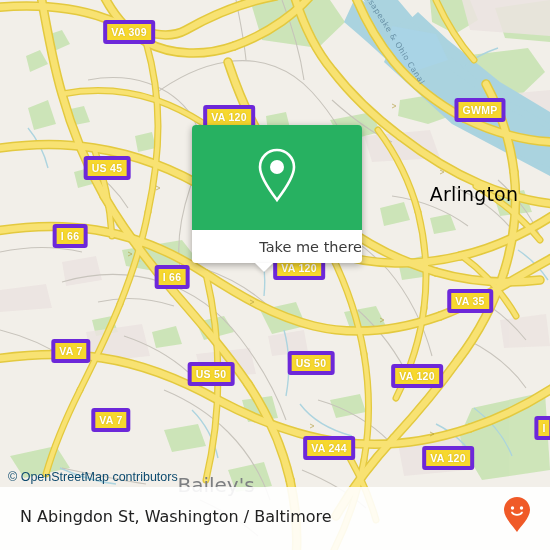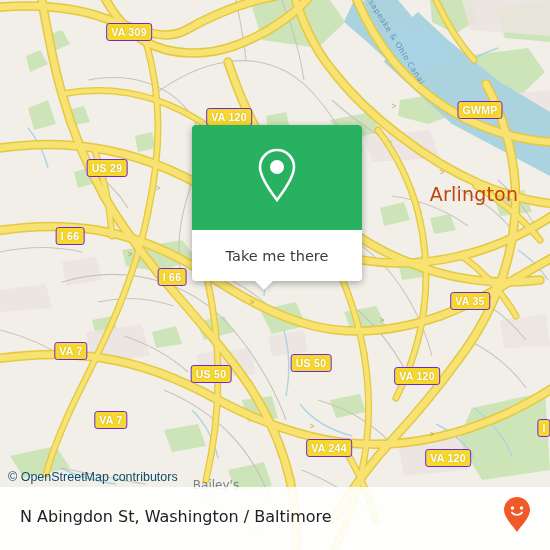--- a/index.html
+++ b/index.html
@@ -11,21 +11,21 @@
   #stage{position:relative;width:550px;height:550px;overflow:hidden;background:#f2efe9;}
 
   
   #map{position:absolute;inset:0;width:550px;height:550px;}
   #map svg{display:block;width:550px;height:550px;}
 
   
   .shield{
     position:absolute;
     background:#f7d82e;
-    border:1px solid #6d28d9;
+    border:4px solid #6d28d9;
     border-radius:3px;
     color:#ffffff;
     font-size:10.5px;
     font-weight:bold;
     letter-spacing:.3px;
     line-height:14px;
     height:14px;
     padding:1px 4px 1px 4px;
     white-space:nowrap;
     text-shadow:0 0 2px rgba(120,95,0,.35);
@@ -33,22 +33,22 @@
   }
 
   
   .place{
     position:absolute;
     transform:translate(-50%,-50%);
     color:#555a5e;
     white-space:nowrap;
     font-family:"DejaVu Sans", sans-serif;
   }
-  .place.city{font-size:19px;letter-spacing:.2px;color:#c2410c;}
-  .place.town{font-size:12px;color:#7d7f82;}
+  .place.city{font-size:19px;letter-spacing:.2px;color:#000000;}
+  .place.town{font-size:20px;color:#7d7f82;}
   .place.water{
     font-size:8px;color:#6a93a8;letter-spacing:.5px;
   }
 
   
   #card{
     position:absolute;
     left:192px;top:125px;
     width:170px;
     border-radius:4px;
@@ -56,24 +56,24 @@
     overflow:visible;
     background:transparent;
   }
   #card-top{
     height:105px;
     background:#27b161;
     border-radius:4px 4px 0 0;
     display:flex;align-items:center;justify-content:center;
   }
   #card-bottom{
-    height:51px;
+    height:33px;
     background:#ffffff;
     border-radius:0 0 4px 4px;
-    display:flex;align-items:center;justify-content:center;
+    display:flex;align-items:center;justify-content:flex-end;
     position:relative;
   }
   #card-bottom span{
     font-size:14.5px;color:#3b3b3b;
     font-family:"DejaVu Sans", sans-serif;
   }
   #card-tail{
     position:absolute;
     left:63px;bottom:-9px;
     width:0;height:0;
@@ -359,21 +359,21 @@
         </g>
 
       </g>
     </svg>
   </div>
 
   <div id="shield-layer">
       <div class="shield" style="left: 129px; top: 32px;">VA 309</div>
       <div class="shield" style="left: 229px; top: 117px;">VA 120</div>
       <div class="shield" style="left: 480px; top: 110px;">GWMP</div>
-      <div class="shield" style="left: 107px; top: 168px;">US 29</div>
+      <div class="shield" style="left: 107px; top: 168px;">US 45</div>
       <div class="shield" style="left: 70px; top: 236px;">I 66</div>
       <div class="shield" style="left: 172px; top: 277px;">I 66</div>
       <div class="shield" style="left: 299px; top: 268px;">VA 120</div>
       <div class="shield" style="left: 470px; top: 301px;">VA 35</div>
       <div class="shield" style="left: 71px; top: 351px;">VA 7</div>
       <div class="shield" style="left: 211px; top: 374px;">US 50</div>
       <div class="shield" style="left: 311px; top: 363px;">US 50</div>
       <div class="shield" style="left: 417px; top: 376px;">VA 120</div>
       <div class="shield" style="left: 111px; top: 420px;">VA 7</div>
       <div class="shield" style="left: 329px; top: 448px; text-align: center;">VA 244</div>

